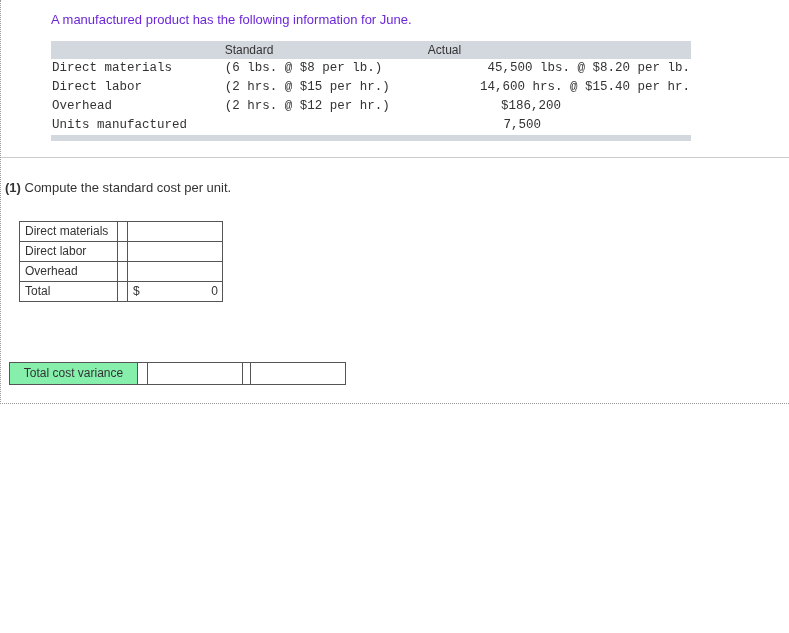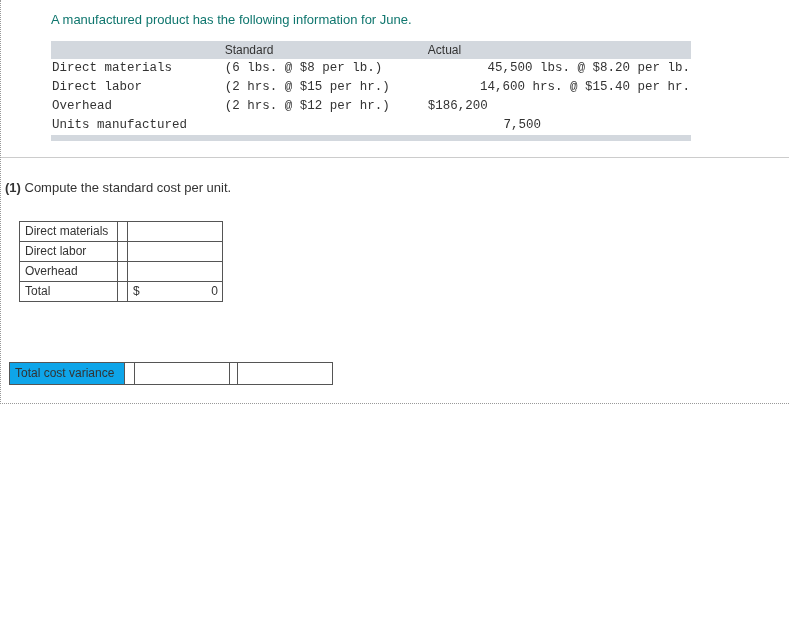--- a/index.html
+++ b/index.html
@@ -13,21 +13,21 @@
   }
   .outer {
     border-left: 1px dotted #999;
     border-bottom: 1px dotted #999;
     padding: 0;
   }
   .top-block {
     padding: 12px 0 10px 50px;
   }
   .intro {
-    color: #0f766e;
+    color: #6d28d9;
     font-size: 13px;
     margin-bottom: 14px;
   }
   .data-table {
     font-family: "Courier New", monospace;
     font-size: 12.5px;
     line-height: 1.35;
     color: #333;
   }
   .data-table .header-row td {
@@ -68,22 +68,23 @@
     border-collapse: collapse;
     margin: 8px 0 18px 4px;
   }
   .var-table td {
     border: 1px solid #555;
     font-size: 12px;
     padding: 2px 5px;
     height: 22px;
   }
   .var-table .lbl {
-    background: #0ea5e9;
-    width: 115px;
+    background: #86efac;
+    width: 128px;
+    text-align: center;
   }
   .var-table .notch { width: 10px; padding:0; }
   .var-table .val { width: 95px; }
   .var-table .notch2 { width: 8px; padding:0; }
   .var-table .sel { width: 95px; }
 </style>
 </head>
 <body>
 
 <div class="outer">
@@ -103,21 +104,21 @@
         <td style="text-align:right;">45,500 lbs. @ $8.20 per lb.</td>
       </tr>
       <tr>
         <td>Direct labor</td>
         <td>(2 hrs. @ $15 per hr.)</td>
         <td style="text-align:right;">14,600 hrs. @ $15.40 per hr.</td>
       </tr>
       <tr>
         <td>Overhead</td>
         <td>(2 hrs. @ $12 per hr.)</td>
-        <td style="text-align:left; padding-right:130px;">$186,200</td>
+        <td style="text-align:right; padding-right:130px;">$186,200</td>
       </tr>
       <tr>
         <td>Units manufactured</td>
         <td></td>
         <td style="text-align:right; padding-right:150px;">7,500</td>
       </tr>
       <tr>
             <td colspan="3" class="gray-strip"></td>
           </tr>
     </tbody>

